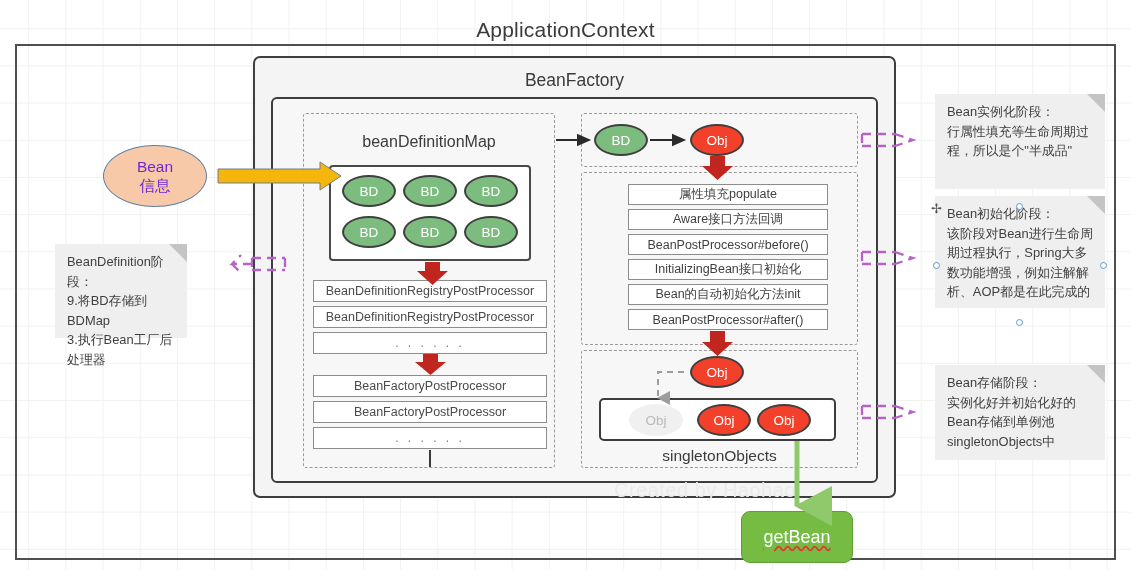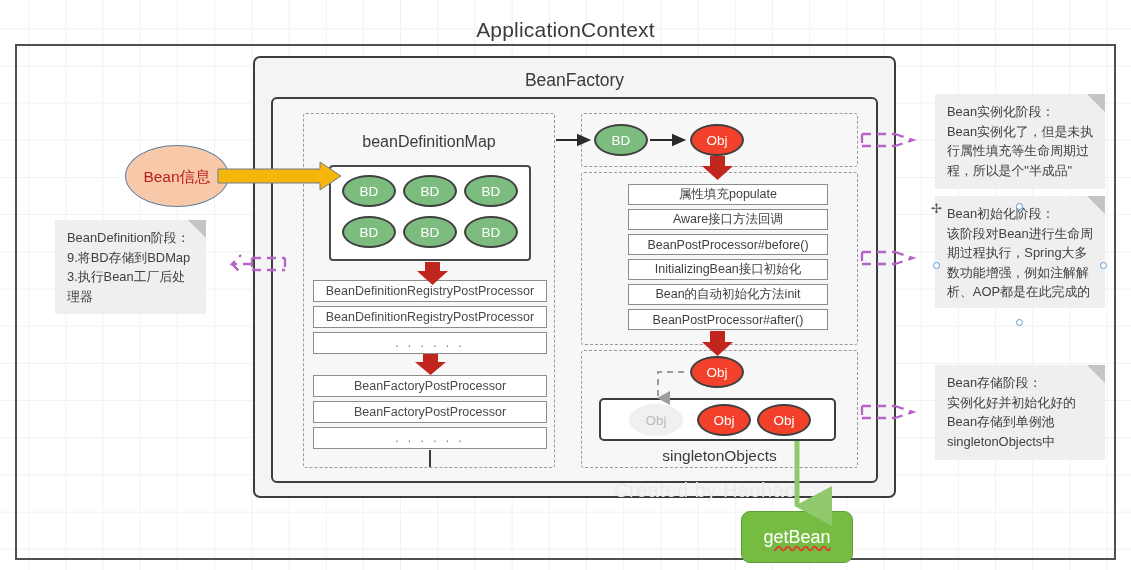--- a/index.html
+++ b/index.html
@@ -133,26 +133,26 @@
     border: 2.4px solid #3d3d3d; border-radius: 5px;
     background: #ffffff;
   }
   #singleton-title {
     left: 581px; top: 447px; width: 277px;
     text-align: center; font-size: 15.5px; color: #3b3b3b;
   }
 
   
   #bean-source {
-    left: 125px; top: 145px; width: 104px; height: 62px;
+    left: 103px; top: 145px; width: 104px; height: 62px;
     border-radius: 50%;
     background: #f8c9a8;
     border: 1.6px solid #5c7f9e;
-    color: #b91c1c;
-    display: flex; flex-direction: row;
+    color: #6d28d9;
+    display: flex; flex-direction: column;
     align-items: center; justify-content: center;
     font-size: 15.5px; line-height: 19px;
   }
 
   
   #get-bean {
     left: 741px; top: 511px; width: 112px; height: 52px;
     background: #76bc43;
     border: 1.6px solid #5c9e34;
     border-radius: 9px;
@@ -181,21 +181,21 @@
     padding: 8px 10px 6px 12px;
     box-sizing: border-box;
   }
   .note .fold {
     position: absolute;
     right: 0; top: 0;
     width: 0; height: 0;
     border-left: 18px solid transparent;
     border-top: 18px solid #c4c4c4;
   }
-  #note-bd   { left: 55px;  top: 220px; width: 151px; height: 94px; }
+  #note-bd   { left: 55px;  top: 244px; width: 132px; height: 94px; }
   #note-inst { left: 935px; top: 94px;  width: 170px; height: 95px; }
   #note-init { left: 935px; top: 196px; width: 170px; height: 112px; }
   #note-store{ left: 935px; top: 365px; width: 170px; height: 95px; }
 
   
   .handle {
     position: absolute;
     width: 7px; height: 7px;
     border: 1.4px solid #5b9bd5;
     border-radius: 50%;
@@ -402,21 +402,20 @@
   <div class="abs note" id="note-bd">
     <div class="fold"></div>
     <div>BeanDefinition阶段：</div>
     <div>9.将BD存储到BDMap</div>
     <div>3.执行Bean工厂后处理器</div>
   </div>
 
   <div class="abs note" id="note-inst">
     <div class="fold"></div>
     <div>Bean实例化阶段：</div>
-    <div>Bean实例化了，但是未执</div>
     <div>行属性填充等生命周期过</div>
     <div>程，所以是个"半成品"</div>
   </div>
 
   <div class="abs note" id="note-init">
     <div class="fold"></div>
     <div>Bean初始化阶段：</div>
     <div>该阶段对Bean进行生命周</div>
     <div>期过程执行，Spring大多</div>
     <div>数功能增强，例如注解解</div>

